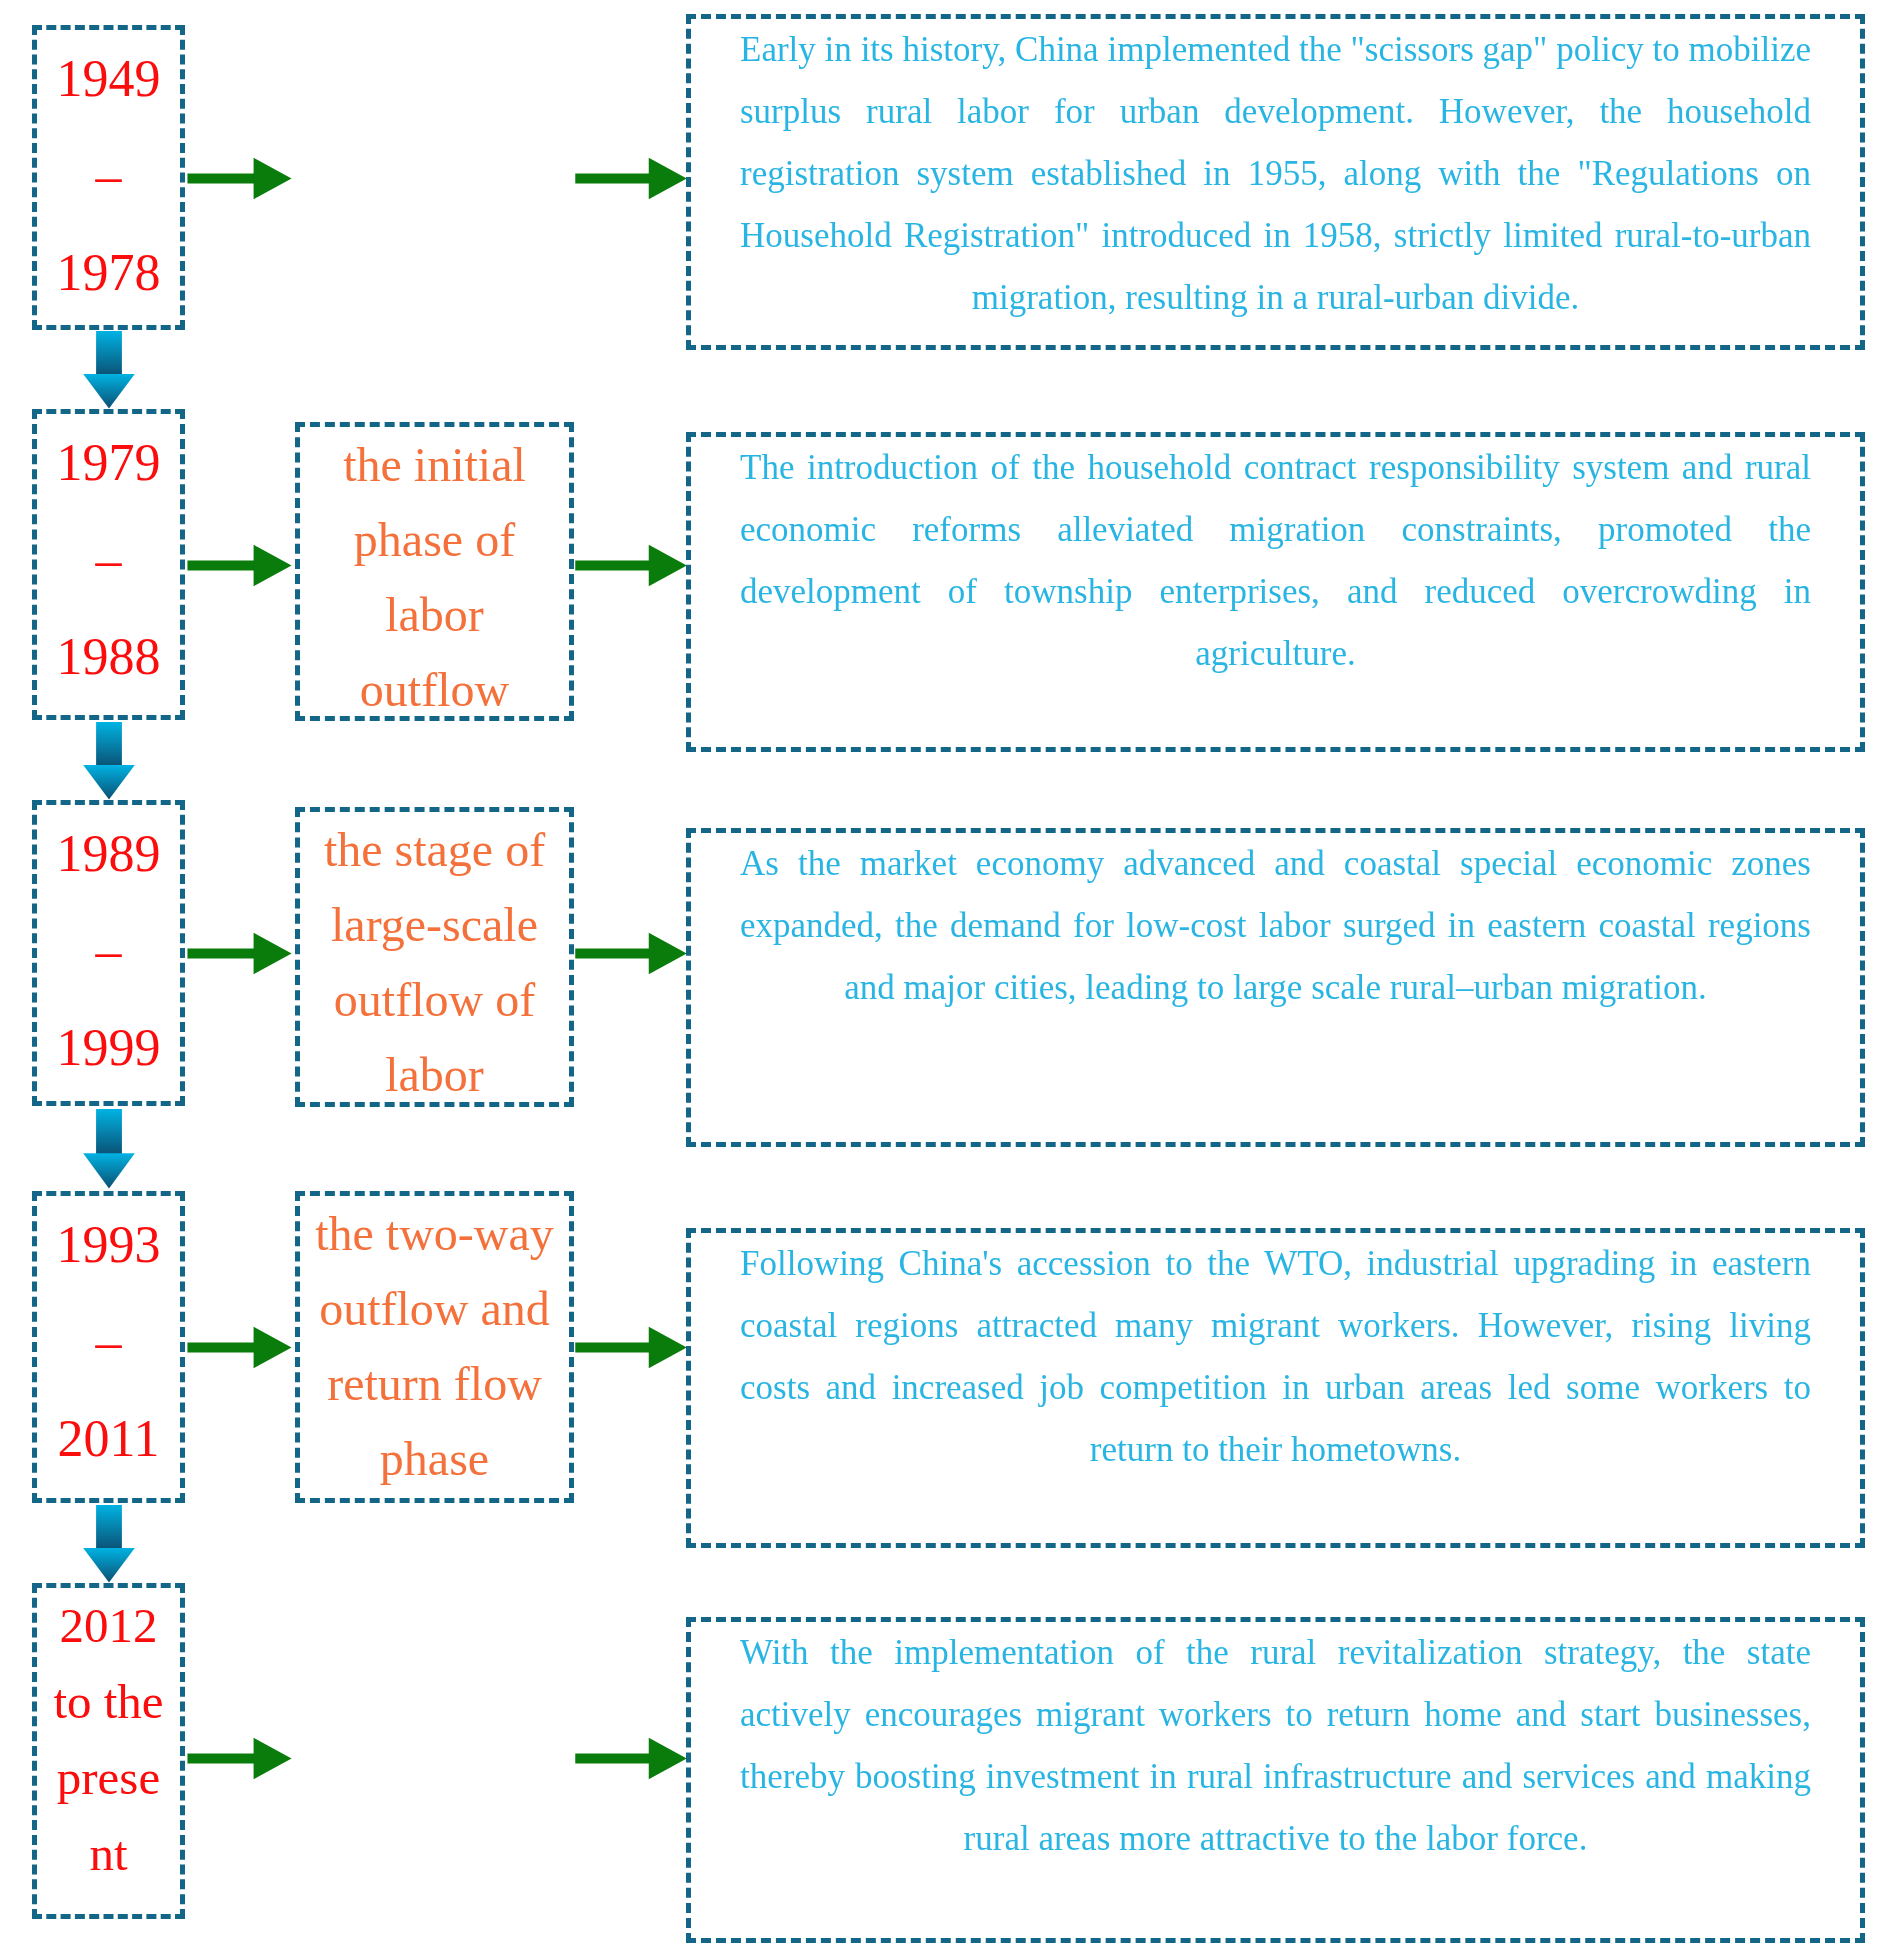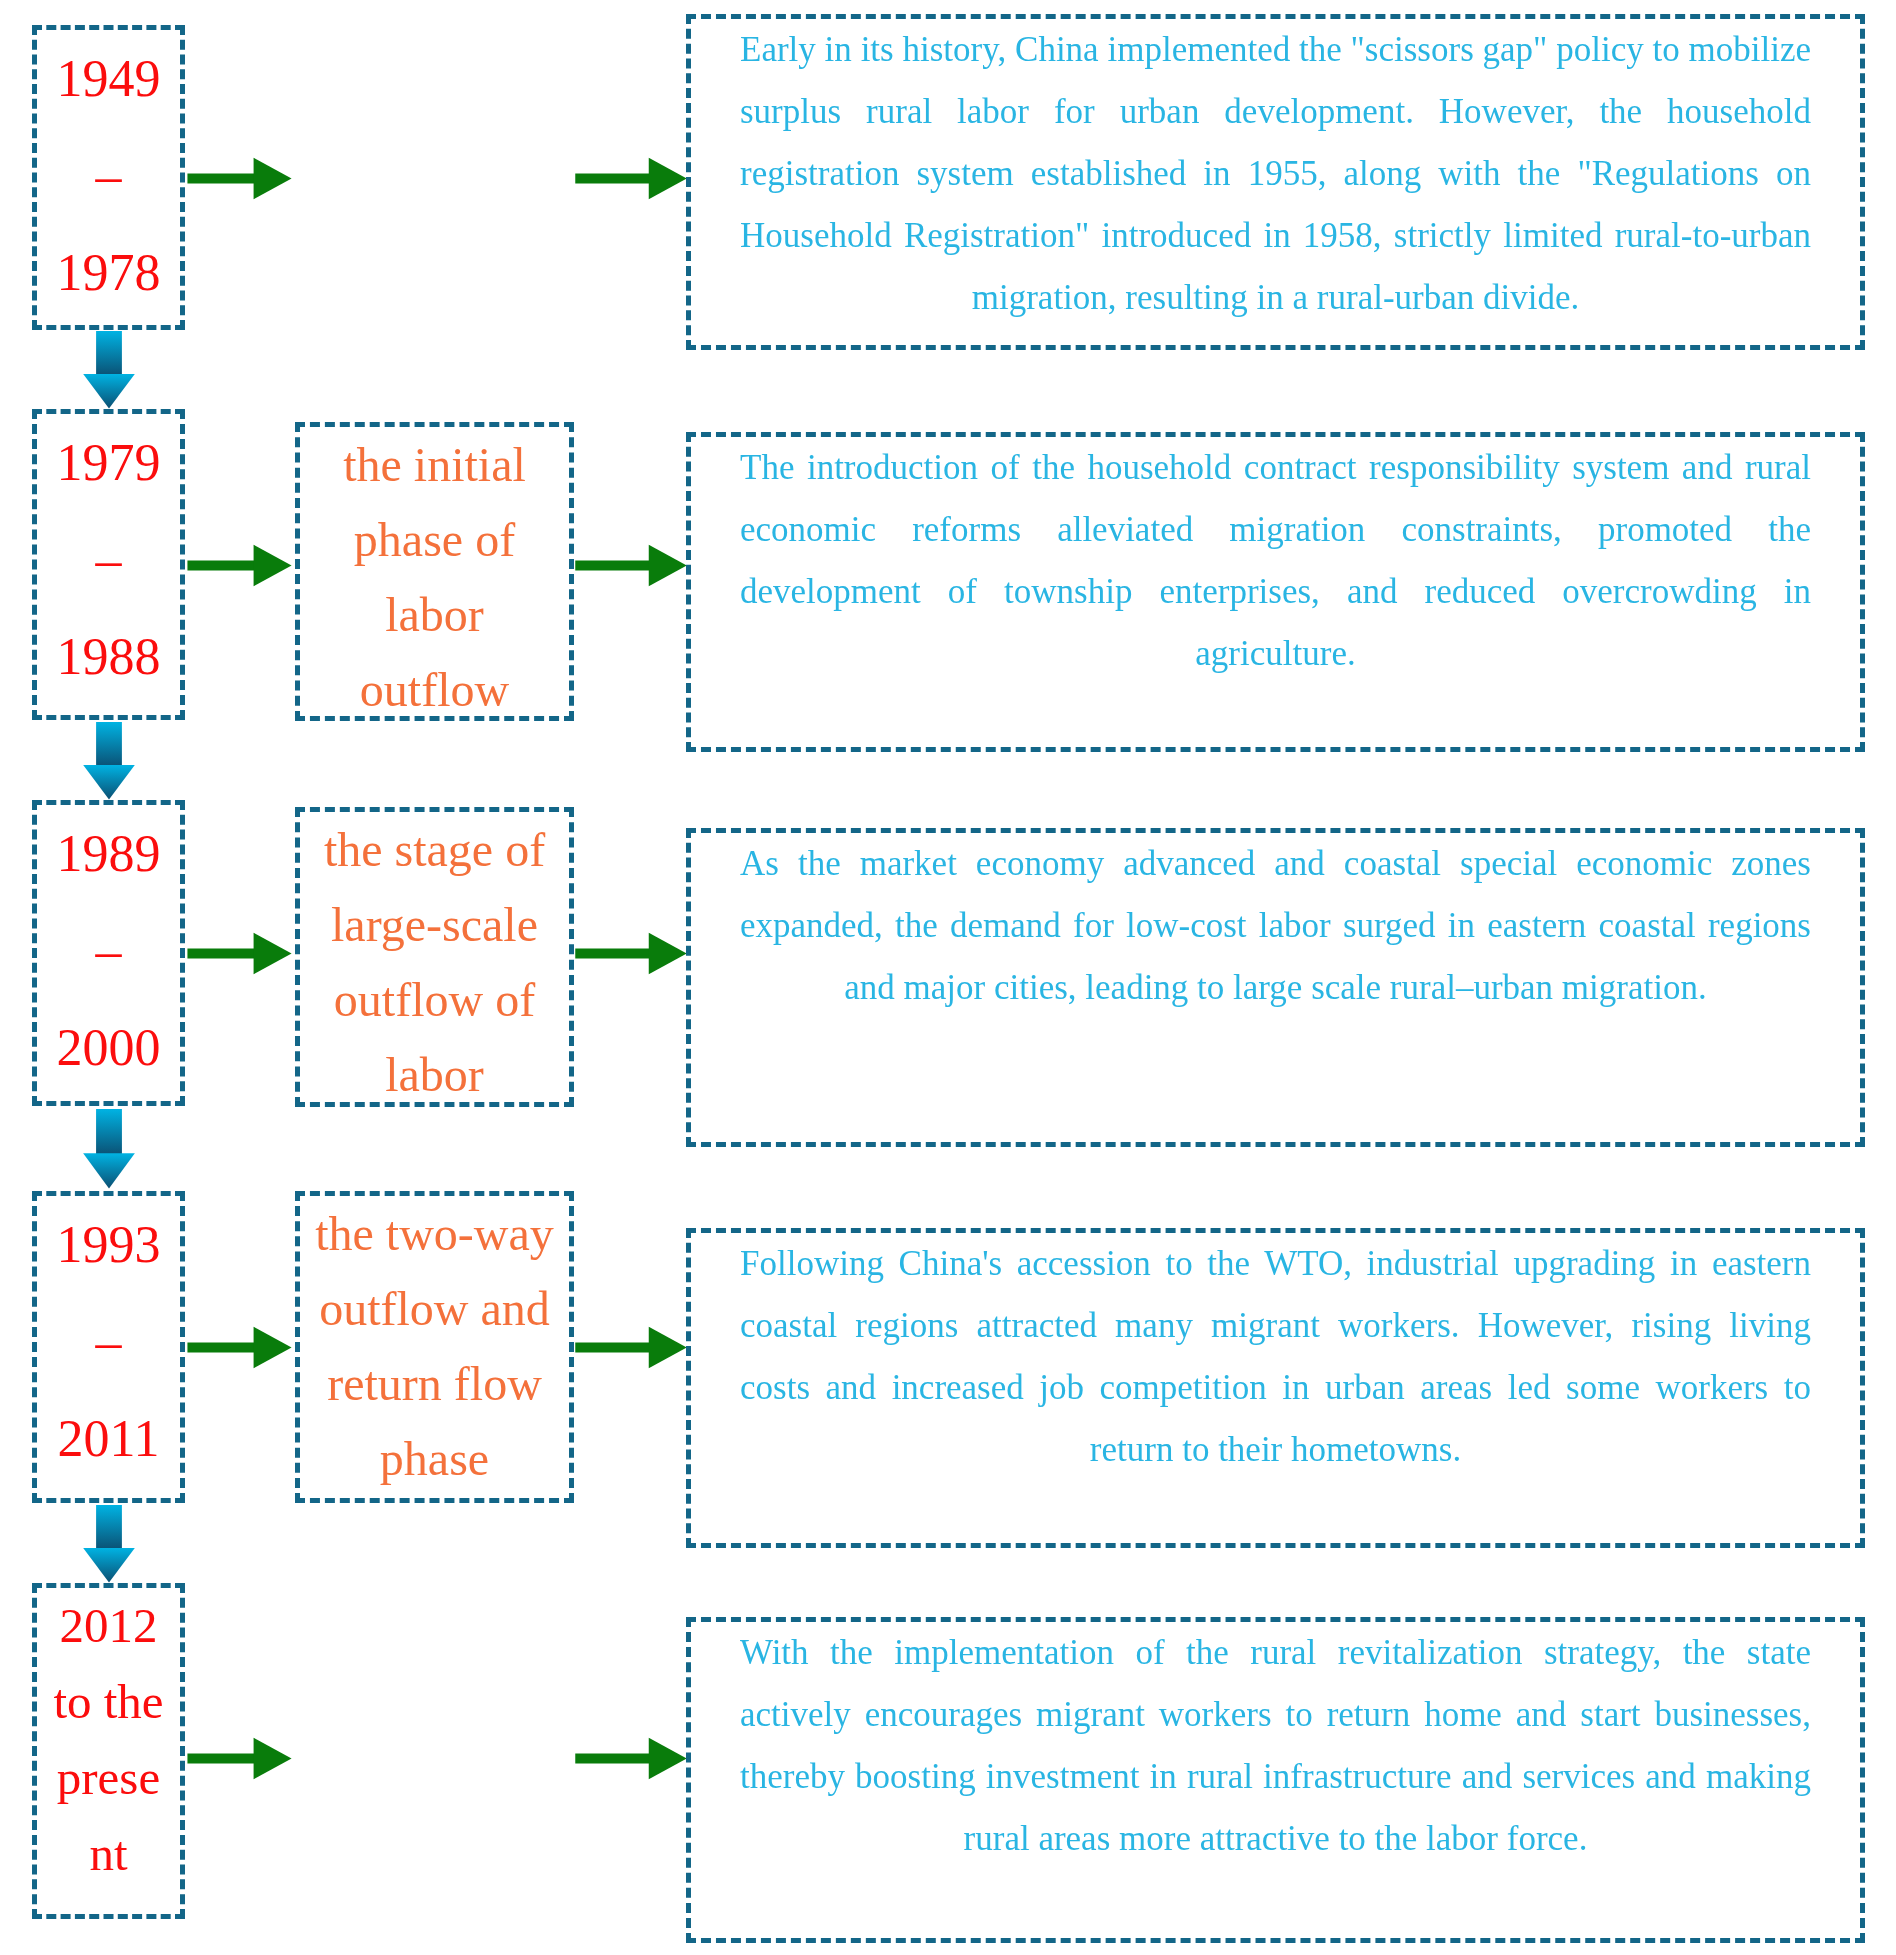--- a/index.html
+++ b/index.html
@@ -146,21 +146,21 @@
   </div>
 
   <svg class="barrow ba-2" width="68" height="78" viewBox="0 0 110 127">
     <rect x="34" y="0" width="42" height="74" fill="url(#blueGrad)"></rect>
     <polygon points="13,70 97,70 55,126" fill="url(#blueGrad)"></polygon>
   </svg>
 
   <div class="box date r3">
     <div class="date-text">1989
 –
-2000</div>
+1999</div>
   </div>
   <svg class="garrow ga-a ga-r3" width="105" height="49" viewBox="0 0 170 80">
     <line x1="0" y1="40" x2="112" y2="40" stroke="var(--arrow-green)" stroke-width="16"></line>
     <polygon points="108,6 170,40 108,74" fill="var(--arrow-green)"></polygon>
   </svg>
   <div class="box phase lines-4 r3">
     <div class="phase-text">the stage of
 large-scale
 outflow of
 labor</div>

